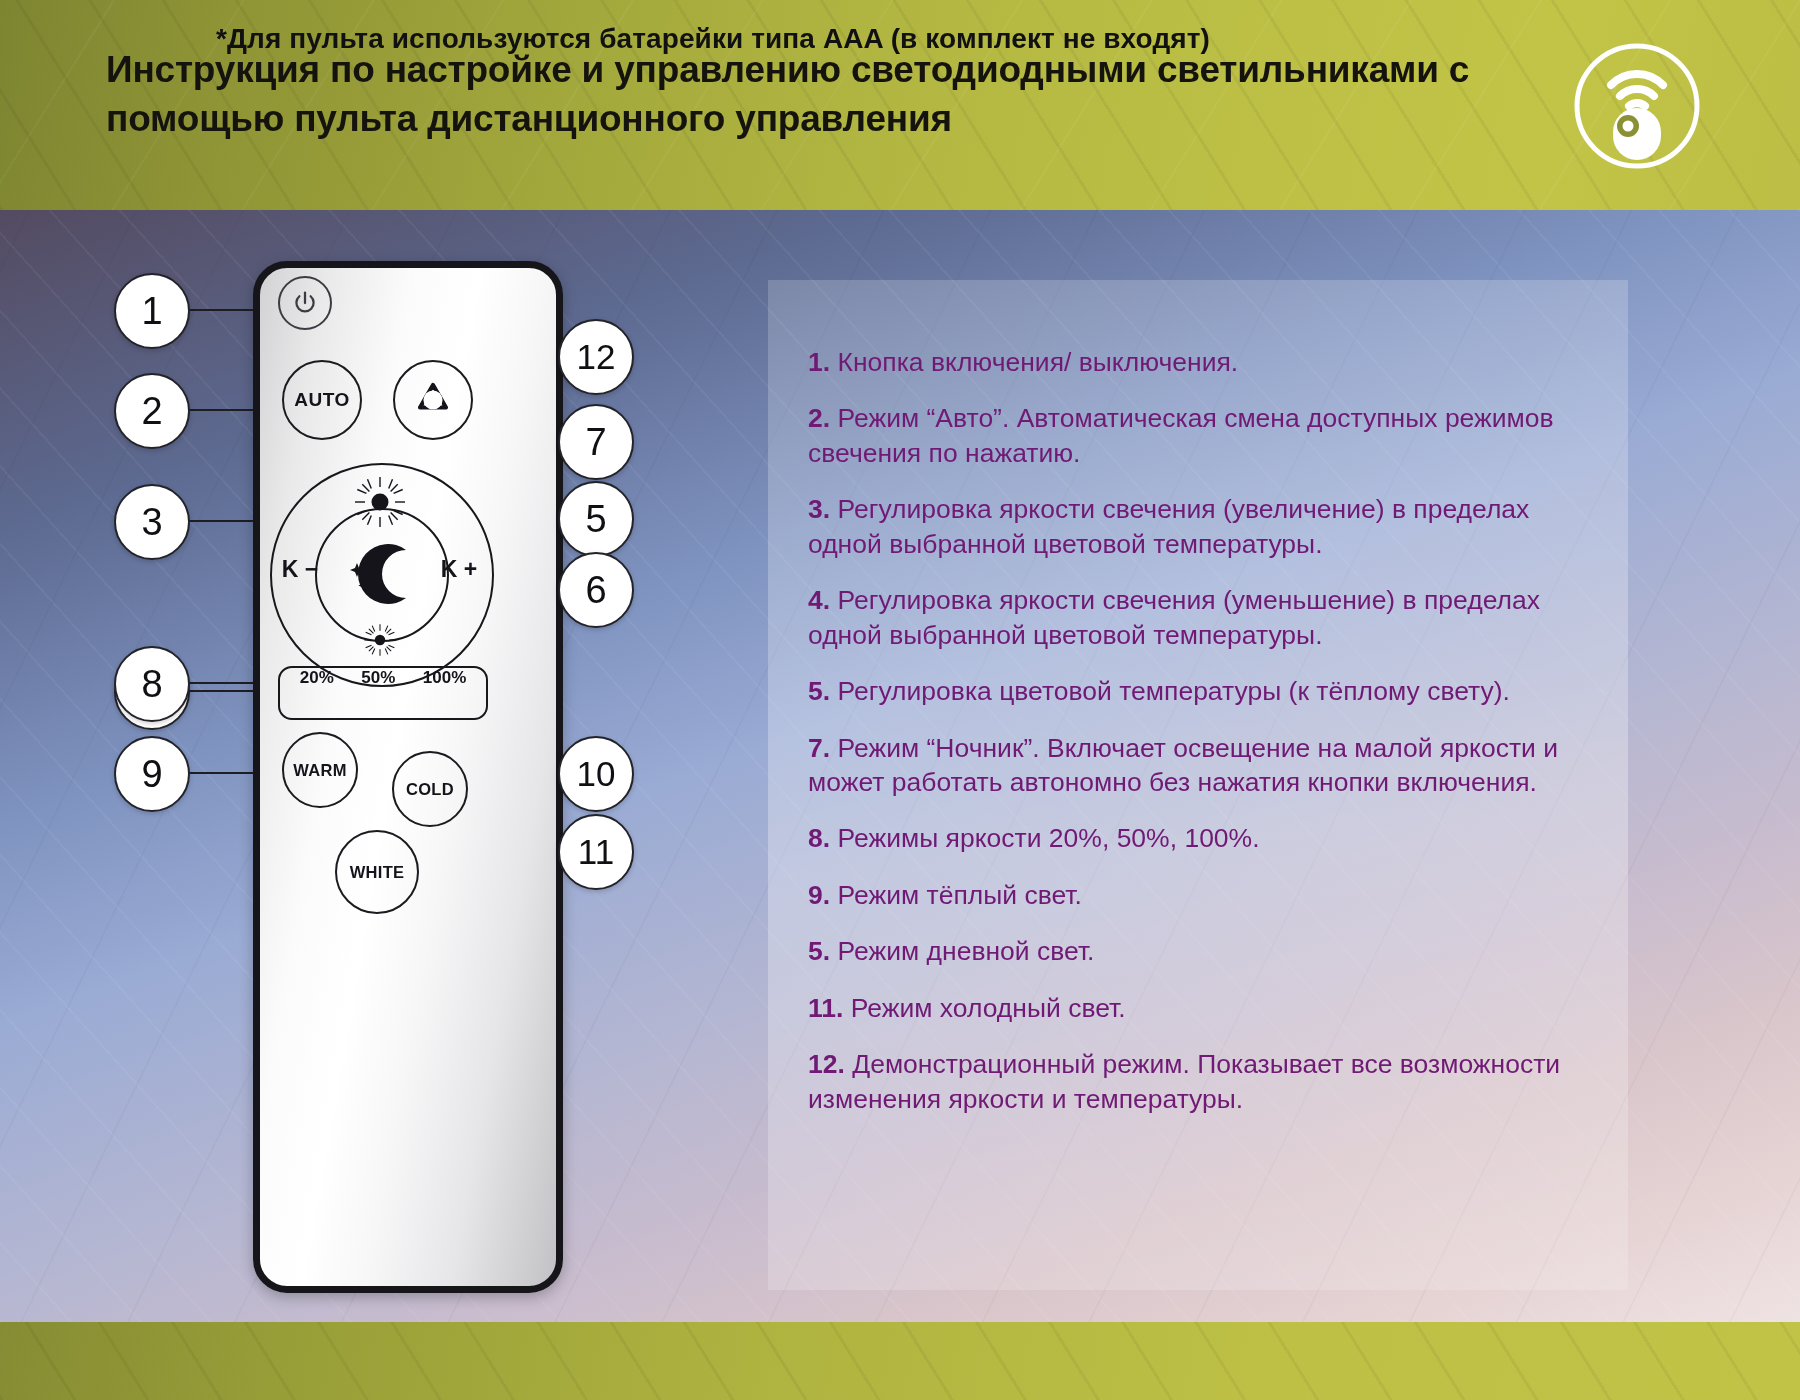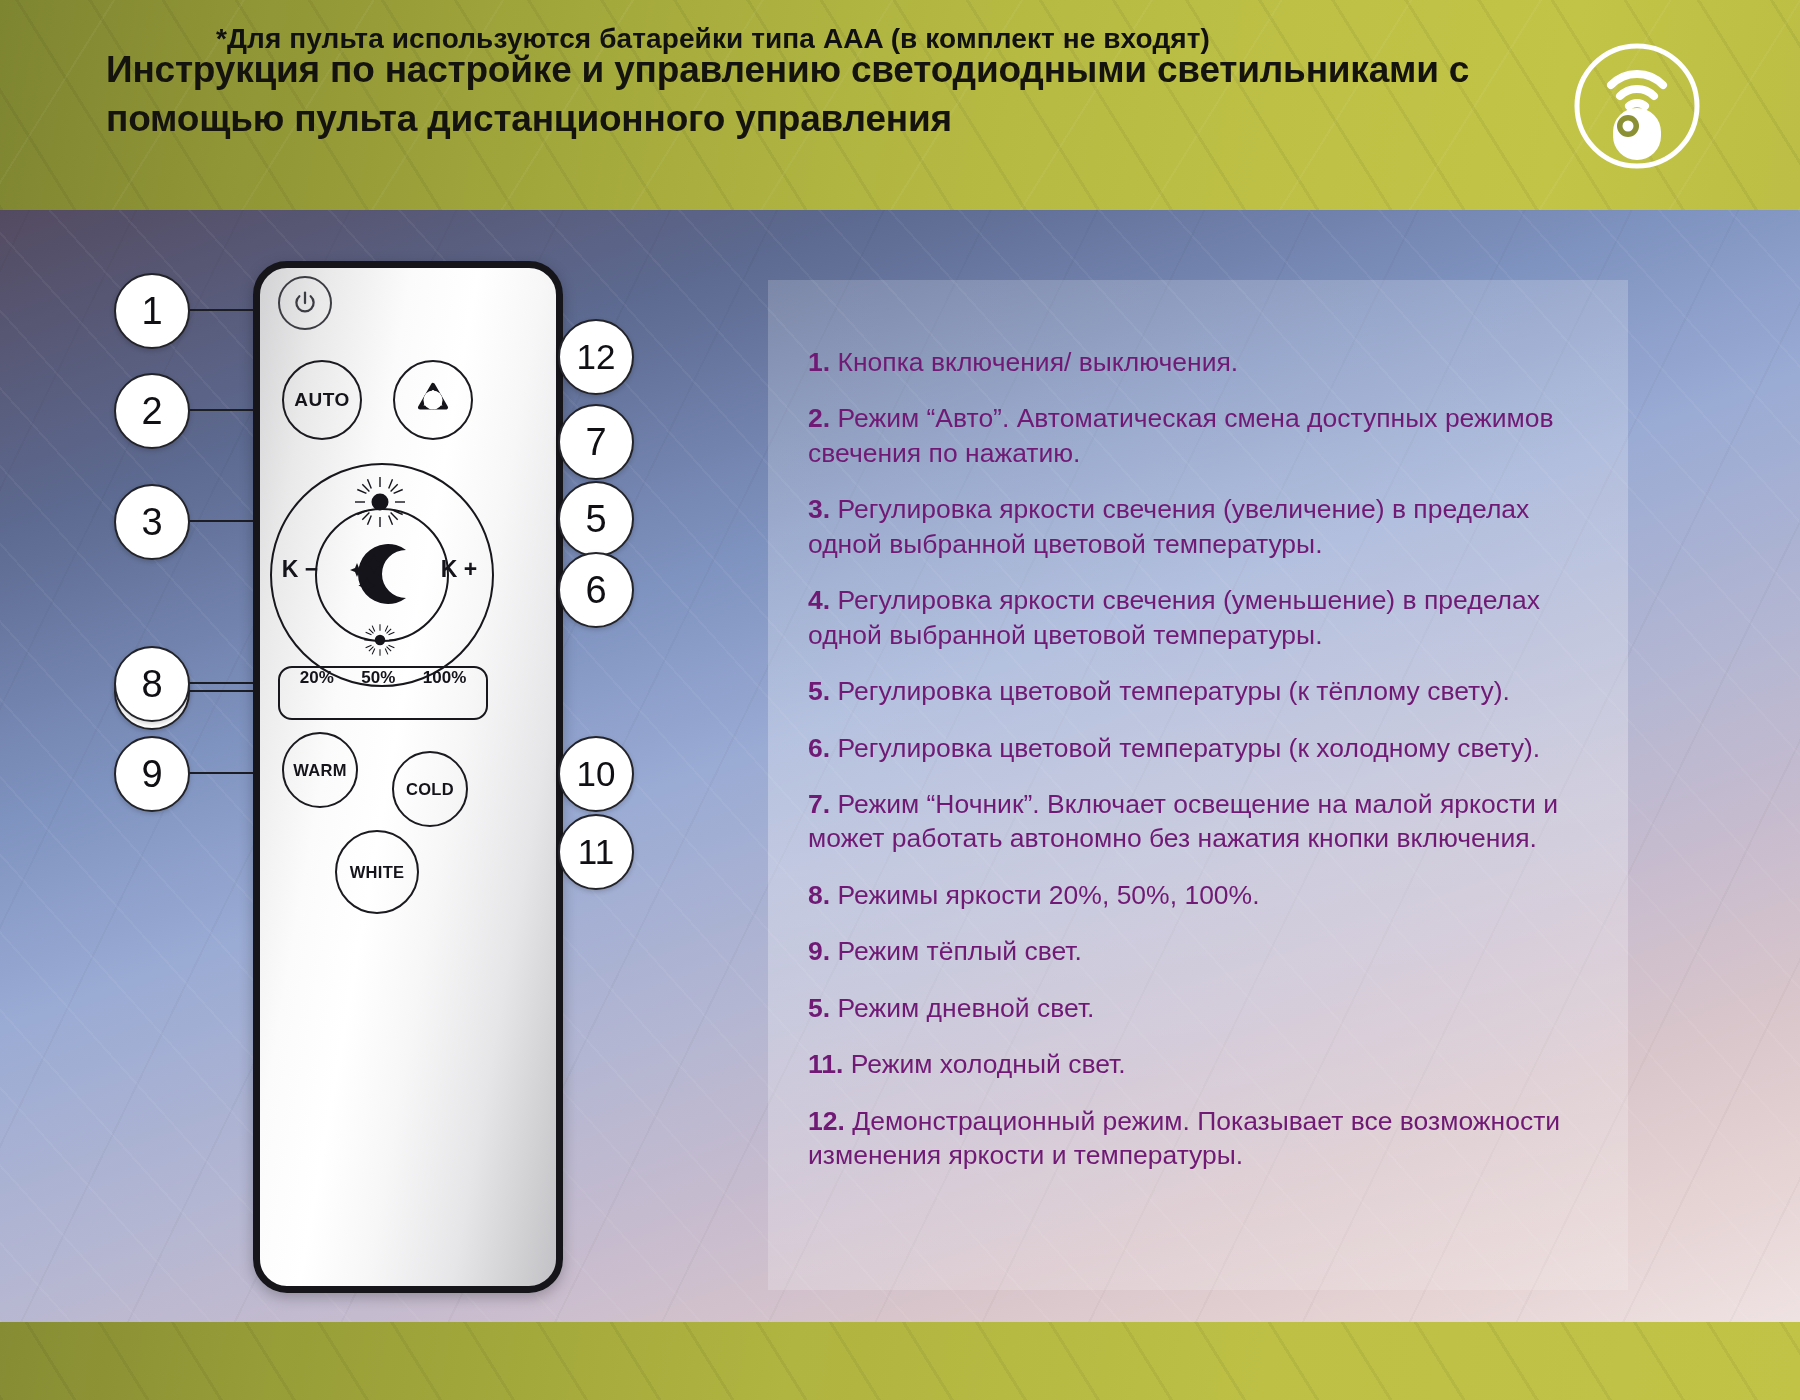--- a/index.html
+++ b/index.html
@@ -188,21 +188,20 @@
     </svg>
   </div>
 
   <div class="text-panel"></div>
   <div class="steps">
     <div class="step"><b>1.</b> <span>Кнопка включения/ выключения.</span></div>
     <div class="step"><b>2.</b> <span>Режим “Авто”. Автоматическая смена доступных режимов свечения по нажатию.</span></div>
     <div class="step"><b>3.</b> <span>Регулировка яркости свечения (увеличение) в пределах одной выбранной цветовой температуры.</span></div>
     <div class="step"><b>4.</b> <span>Регулировка яркости свечения (уменьшение) в пределах одной выбранной цветовой температуры.</span></div>
     <div class="step"><b>5.</b> <span>Регулировка цветовой температуры (к тёплому свету).</span></div>
-    <div class="step"><b>6.</b> <span>Регулировка цветовой температуры (к холодному свету).</span></div>
     <div class="step"><b>7.</b> <span>Режим “Ночник”. Включает освещение на малой яркости и может работать автономно без нажатия кнопки включения.</span></div>
     <div class="step"><b>8.</b> <span>Режимы яркости 20%, 50%, 100%.</span></div>
     <div class="step"><b>9.</b> <span>Режим тёплый свет.</span></div>
     <div class="step"><b>5.</b> <span>Режим дневной свет.</span></div>
     <div class="step"><b>11.</b> <span>Режим холодный свет.</span></div>
     <div class="step"><b>12.</b> <span>Демонстрационный режим. Показывает все возможности изменения яркости и температуры.</span></div>
   </div>
 
   <div class="leader" style="left:186px;top:309px;width:110px;"></div>
   <div class="leader" style="left:186px;top:409px;width:90px;"></div>

